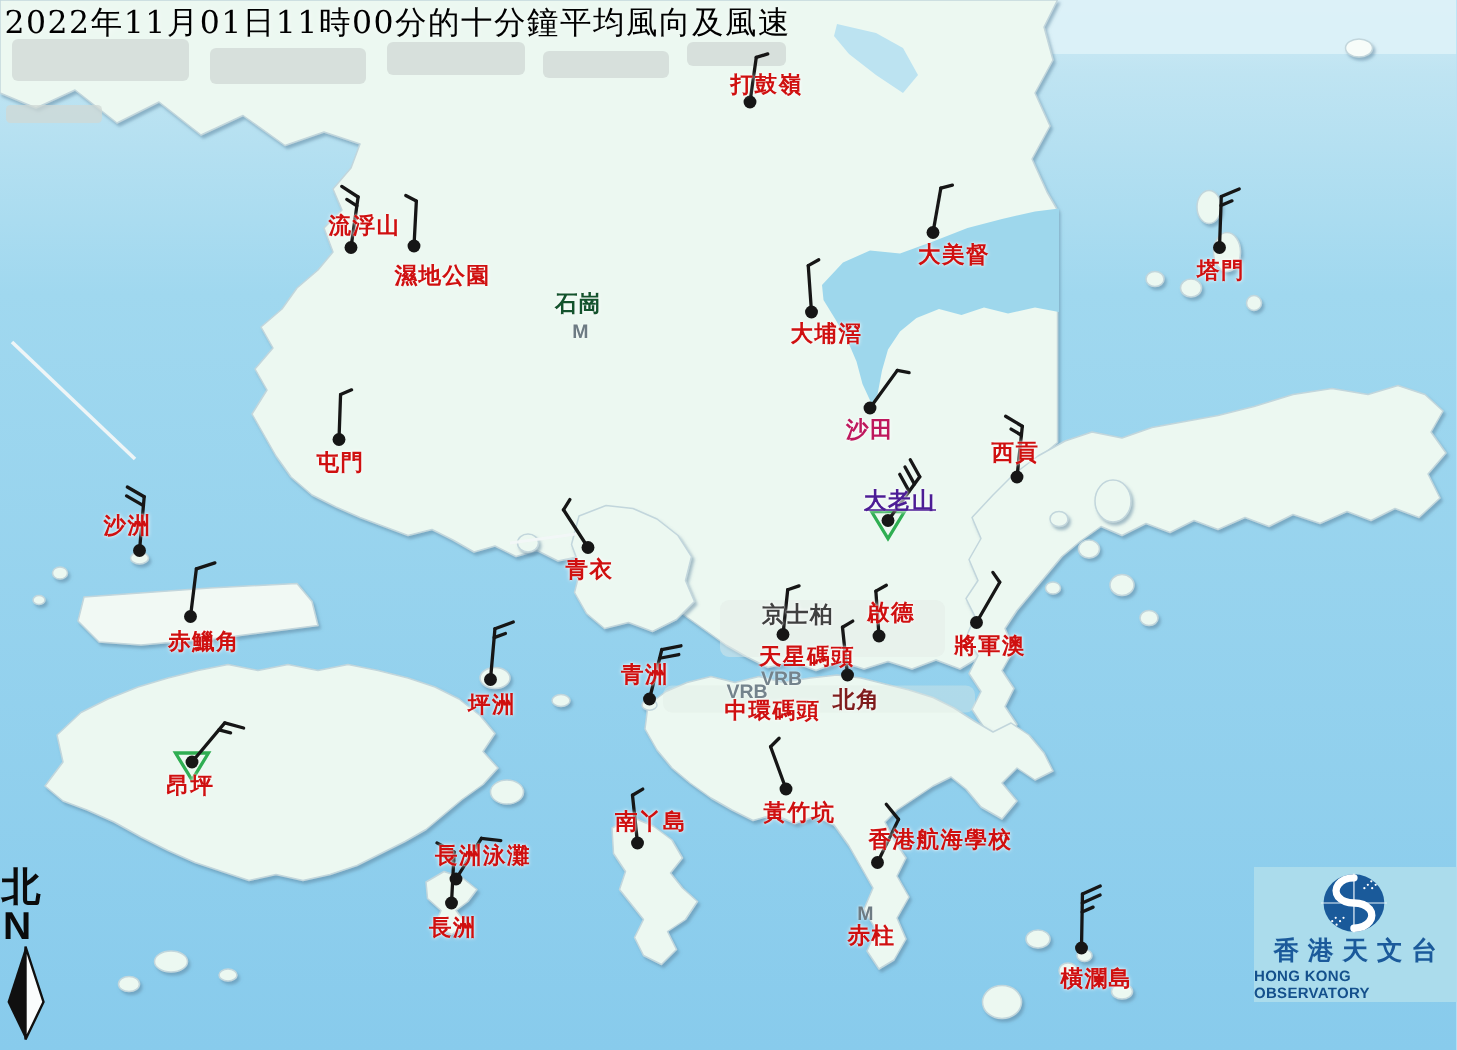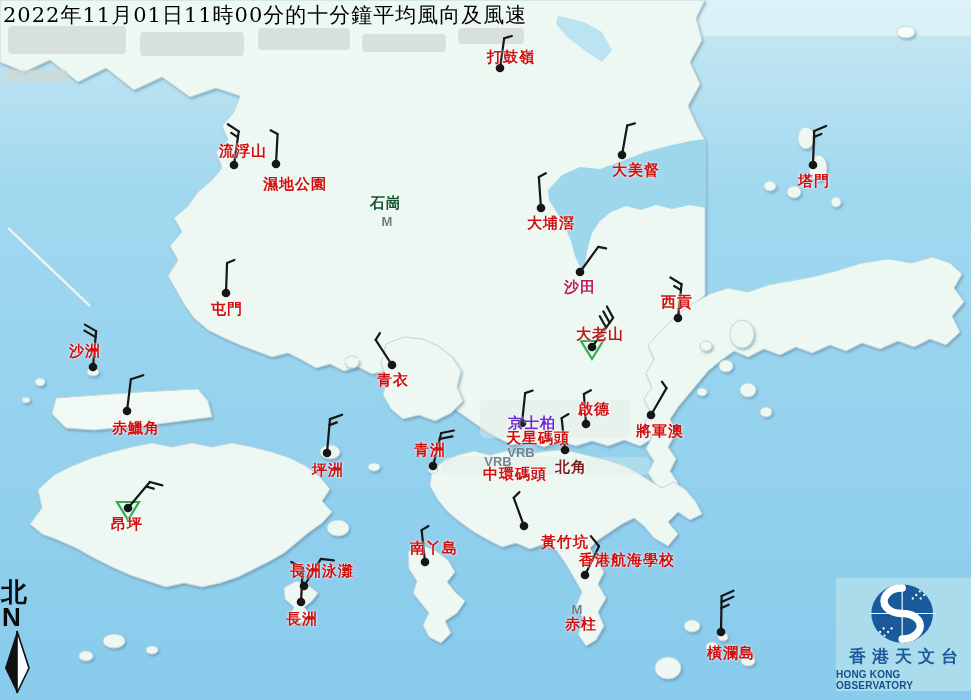--- a/index.html
+++ b/index.html
@@ -13,21 +13,21 @@
             text-shadow:0 0 3px rgba(255,255,255,.95),0 0 1px rgba(255,255,255,.9);}
   .st-aux{position:absolute;transform:translate(-50%,-50%);white-space:nowrap;
           font:700 13px "Liberation Sans",sans-serif;
           text-shadow:0 0 2px rgba(255,255,255,.8);}
   .title{position:absolute;left:3px;top:1px;font:400 21px "DejaVu Serif",serif;color:#000;
          letter-spacing:1px;text-shadow:0 0 4px rgba(255,255,255,.75);}
   .compass{position:absolute;left:1px;top:579px;width:34px;}
   .compass-zh{font:700 26px "DejaVu Serif",serif;color:#0b0b0b;line-height:1;}
   .compass-n{font:900 26px "Liberation Sans",sans-serif;color:#0b0b0b;line-height:.9;margin:1px 0 0 1px;}
   .compass-arrow{display:block;margin:1px 0 0 1px;}
-  .logo{position:absolute;left:836px;top:578px;width:135px;height:113px;
+  .logo{position:absolute;left:836px;top:578px;width:135px;height:90px;
         display:flex;flex-direction:column;align-items:center;padding-top:2px;box-sizing:border-box;}
   .logo-zh{font:700 17px "DejaVu Serif",serif;color:#1b5a9b;letter-spacing:6px;text-indent:6px;margin-top:-2px;}
   .logo-en{font:700 10px "Liberation Sans",sans-serif;color:#14508c;letter-spacing:.2px;margin-top:1px;}
 </style>
 </head>
 <body>
 
 <div class="map">
 
   <svg class="base" width="971" height="700" viewBox="0 0 971 700">
@@ -307,35 +307,35 @@
       <div class="st-label" style="left: 386px; top: 203px; color: #14532d;">石崗</div>
       <div class="st-aux" style="left: 387px; top: 221px; color: rgb(109, 123, 131);">M</div>
       <div class="st-label" style="left: 636px; top: 170px; color: rgb(207, 16, 16);">大美督</div>
       <div class="st-label" style="left: 814px; top: 181px; color: rgb(207, 16, 16);">塔門</div>
       <div class="st-label" style="left: 551px; top: 223px; color: rgb(207, 16, 16);">大埔滘</div>
       <div class="st-label" style="left: 580px; top: 287px; color: #be185d;">沙田</div>
       <div class="st-label" style="left: 227px; top: 309px; color: rgb(207, 16, 16);">屯門</div>
       <div class="st-label" style="left: 677px; top: 302px; color: rgb(207, 16, 16);">西貢</div>
       <div class="st-label" style="left: 85px; top: 351px; color: rgb(207, 16, 16);">沙洲</div>
       <div class="st-label" style="left: 136px; top: 428px; color: rgb(207, 16, 16);">赤鱲角</div>
-      <div class="st-label" style="left: 600px; top: 334px; color: #b91c1c;">大老山</div>
+      <div class="st-label" style="left: 600px; top: 334px; color: #4c1d95; text-decoration: underline;">大老山</div>
       <div class="st-label" style="left: 393px; top: 380px; color: rgb(207, 16, 16);">青衣</div>
-      <div class="st-label" style="left: 532px; top: 423px; color: #6d28d9; text-align: right;">京士柏</div>
+      <div class="st-label" style="left: 532px; top: 410px; color: #404040; text-align: right;">京士柏</div>
       <div class="st-label" style="left: 594px; top: 409px; color: rgb(207, 16, 16);">啟德</div>
       <div class="st-label" style="left: 660px; top: 431px; color: rgb(207, 16, 16);">將軍澳</div>
       <div class="st-label" style="left: 538px; top: 438px; color: rgb(207, 16, 16);">天星碼頭</div>
       <div class="st-aux" style="left: 521px; top: 452px; color: rgb(116, 131, 140);">VRB</div>
       <div class="st-label" style="left: 515px; top: 474px; color: rgb(207, 16, 16);">中環碼頭</div>
       <div class="st-aux" style="left: 498px; top: 461px; color: rgb(116, 131, 140);">VRB</div>
       <div class="st-label" style="left: 571px; top: 467px; color: #7f1d1d;">北角</div>
       <div class="st-label" style="left: 328px; top: 470px; color: rgb(207, 16, 16);">坪洲</div>
       <div class="st-label" style="left: 430px; top: 450px; color: rgb(207, 16, 16);">青洲</div>
       <div class="st-label" style="left: 127px; top: 524px; color: rgb(207, 16, 16);">昂坪</div>
       <div class="st-label" style="left: 434px; top: 548px; color: rgb(207, 16, 16); font-family: Liberation Serif, serif;">南丫島</div>
-      <div class="st-label" style="left: 533px; top: 542px; color: rgb(207, 16, 16); margin-left: 32px;">黃竹坑</div>
+      <div class="st-label" style="left: 533px; top: 542px; color: rgb(207, 16, 16);">黃竹坑</div>
       <div class="st-label" style="left: 627px; top: 560px; color: rgb(207, 16, 16);">香港航海學校</div>
       <div class="st-label" style="left: 322px; top: 571px; color: rgb(207, 16, 16);">長洲泳灘</div>
       <div class="st-label" style="left: 302px; top: 619px; color: rgb(207, 16, 16);">長洲</div>
       <div class="st-label" style="left: 581px; top: 624px; color: rgb(207, 16, 16);">赤柱</div>
       <div class="st-aux" style="left: 577px; top: 609px; color: rgb(109, 123, 131);">M</div>
       <div class="st-label" style="left: 731px; top: 653px; color: rgb(207, 16, 16);">橫瀾島</div>
     </div>
 
   <div class="title">2022年11月01日11時00分的十分鐘平均風向及風速</div>
 

